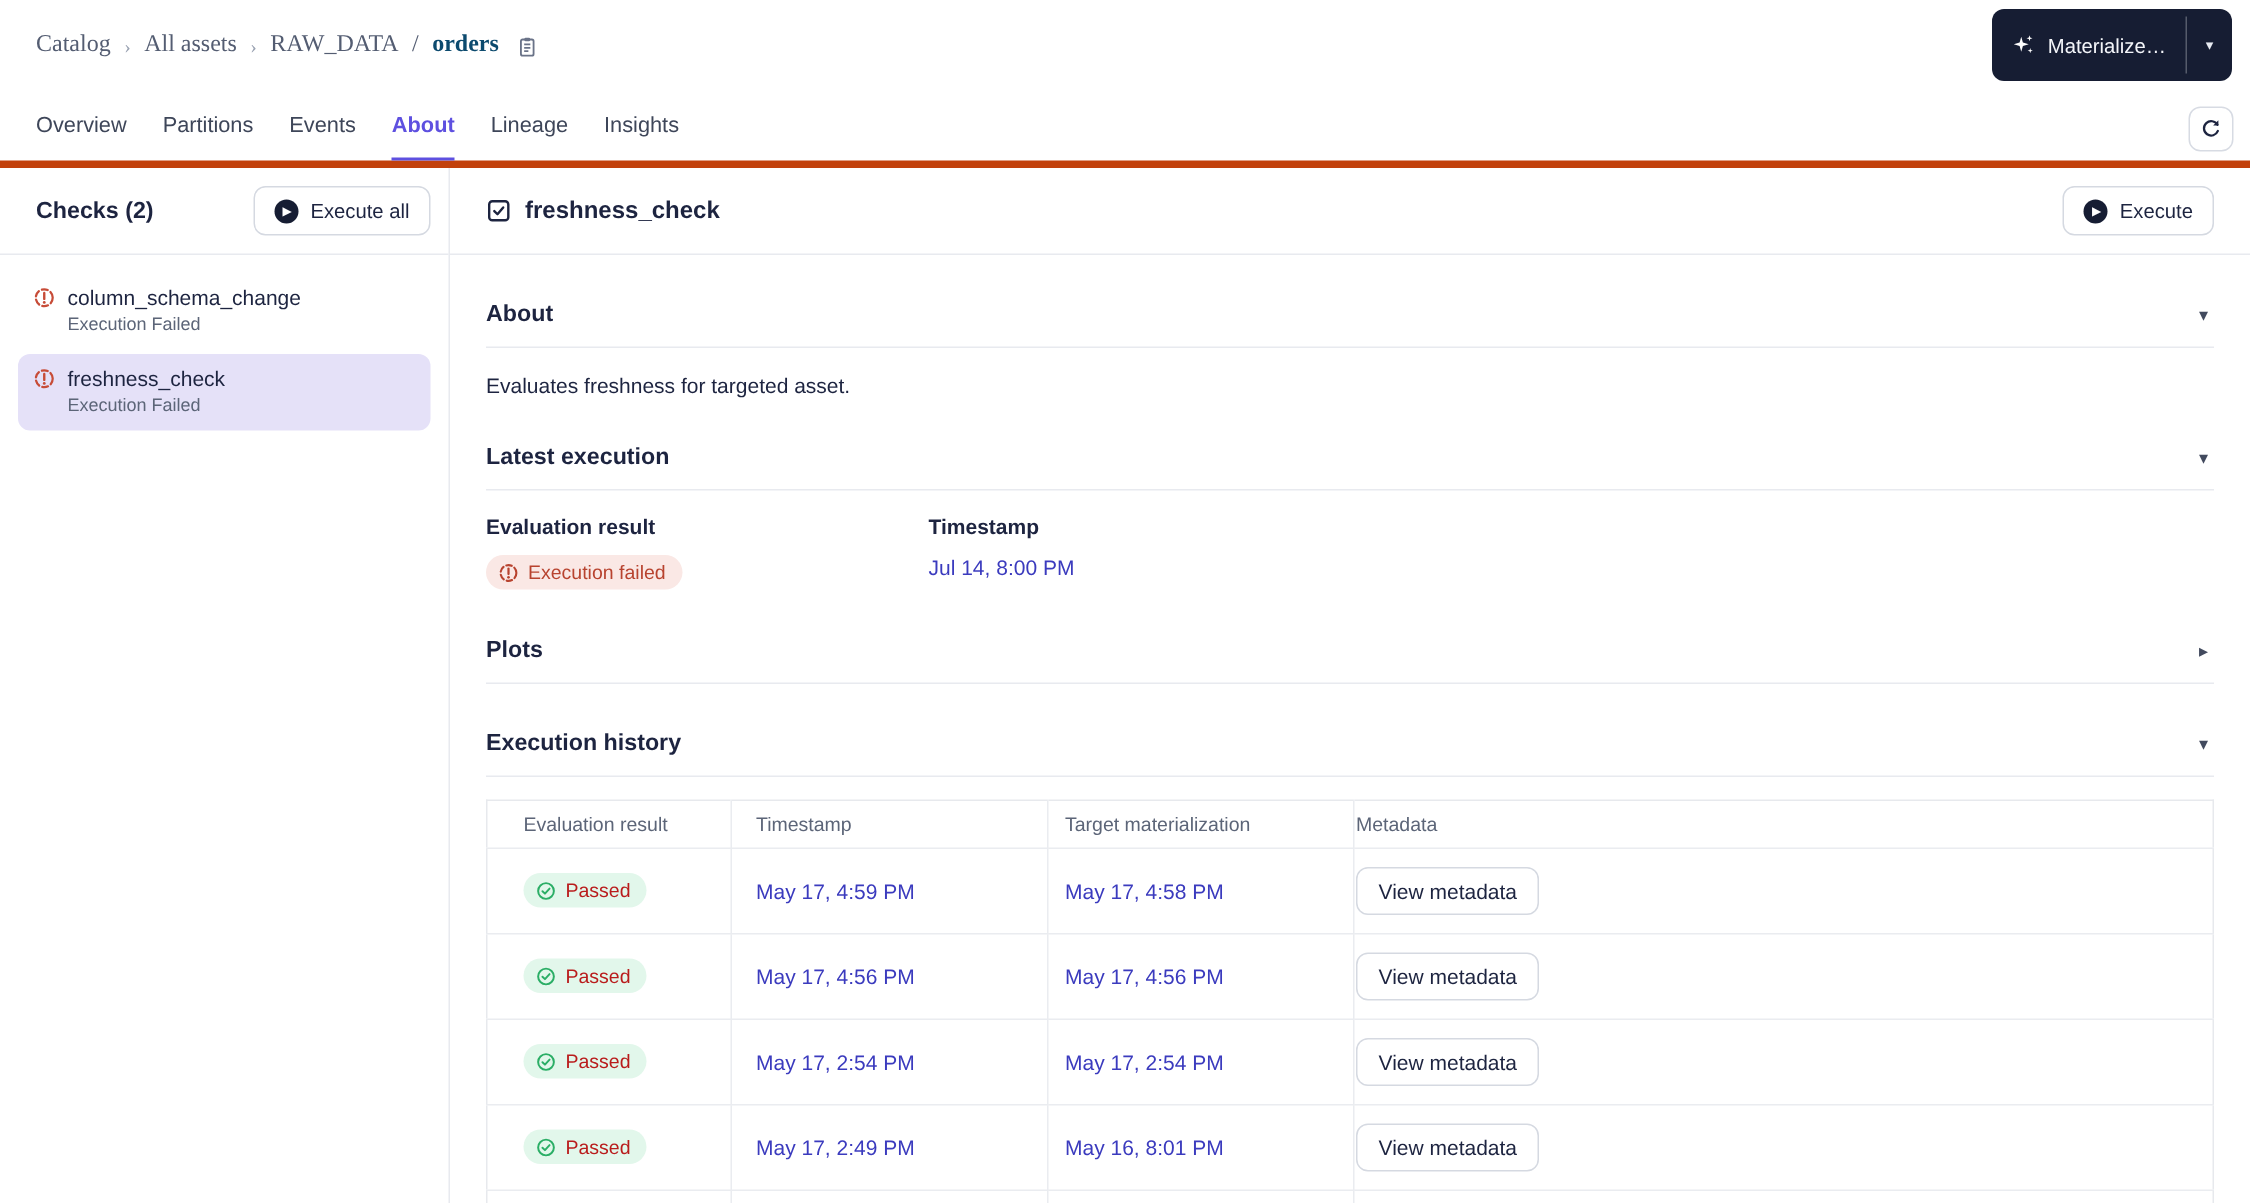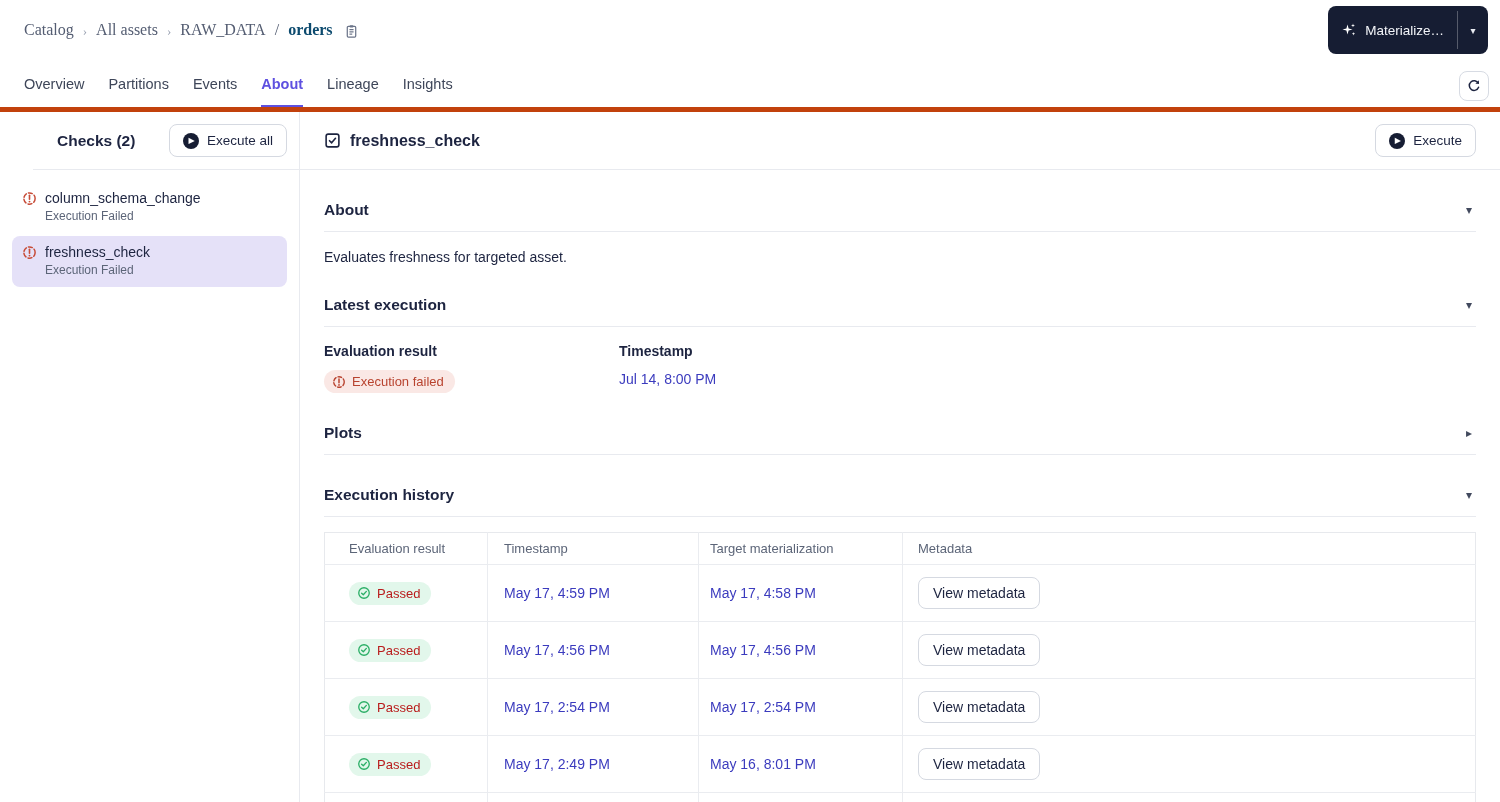--- a/index.html
+++ b/index.html
@@ -23,21 +23,21 @@
   
   .tabsbar { height:52px; flex:0 0 52px; display:flex; align-items:stretch; padding:0 24px; border-bottom:5px solid #c2410c; position:relative; }
   .tab { display:flex; align-items:center; margin-right:24px; font-size:14.5px; font-weight:500; color:#3E4659; cursor:pointer; border-bottom:2px solid transparent; padding-top:2px; }
   .tab.active { color:#5E50E0; font-weight:600; border-bottom-color:#5E50E0; }
   .refresh-btn { position:absolute; right:11px; top:11px; width:30px; height:30px; border:1px solid #D7DBE3; border-radius:8px; background:#fff; display:flex; align-items:center; justify-content:center; cursor:pointer; }
 
   
   .content { flex:1; display:flex; min-height:0; }
   .sidebar { width:300px; flex:0 0 300px; border-right:1px solid #E8EAEF; display:flex; flex-direction:column; }
   .pane-head { height:58px; flex:0 0 58px; display:flex; align-items:center; justify-content:space-between; border-bottom:1px solid #E8EAEF; }
-  .sidebar .pane-head { padding:0 12px 0 24px;margin-left:33px; }
+  .sidebar .pane-head { padding:0 12px 0 24px; }
   .sidebar-title { font-size:15.5px; font-weight:700; }
 
   .btn { display:inline-flex; align-items:center; gap:8px; background:#fff; border:1px solid #D5D9E1; border-radius:8px; height:33px; padding:0 13px; font-size:13.5px; color:#1D2440; cursor:pointer; font-family:inherit; }
   .play-circle { width:16px; height:16px; border-radius:50%; background:#161D33; color:#fff; display:inline-flex; align-items:center; justify-content:center; font-size:8px; padding-left:1px; }
 
   .sidebar-body { padding:12px; }
   .filter-wrap { position:relative; margin-bottom:10px; }
   .filter-input { width:100%; height:35px; border:1px solid #D5D9E1; border-radius:8px; padding:0 10px 0 32px; font-size:14px; color:#1D2440; font-family:inherit; outline:none; }
   .filter-input::placeholder { color:#8F98AA; }
   .filter-search-icon { position:absolute; left:10px; top:9px; }
@@ -72,21 +72,21 @@
   
   .exec-table { width:100%; border-collapse:collapse; margin-top:15px; border:1px solid #E7E9ED; }
   .exec-table th, .exec-table td { border-right:1px solid #EAECF0; text-align:left; vertical-align:middle; }
   .exec-table th:last-child, .exec-table td:last-child { border-right:none; }
   .exec-table thead th { height:32px; font-size:13px; font-weight:400; color:#5C6578; border-bottom:1px solid #EAECF0; }
   .exec-table tbody td { height:57px; border-bottom:1px solid #EAECF0; font-size:14px; }
   .exec-table tbody tr:last-child td { border-bottom:none; }
   .col1 { width:163px; padding-left:24px; }
   .col2 { width:211px; padding-left:16px; }
   .col3 { width:204px; padding-left:11px; }
-  .col4 { padding-left:15px; }
+  .col4 { padding-left:1px; }
   .meta-btn { height:32px; border-radius:8px; padding:0 14px; font-size:14px; }
 
   svg { display:block; }
 </style>
 </head>
 <body>
 
 <div class="app">
 
   <div class="topbar">

